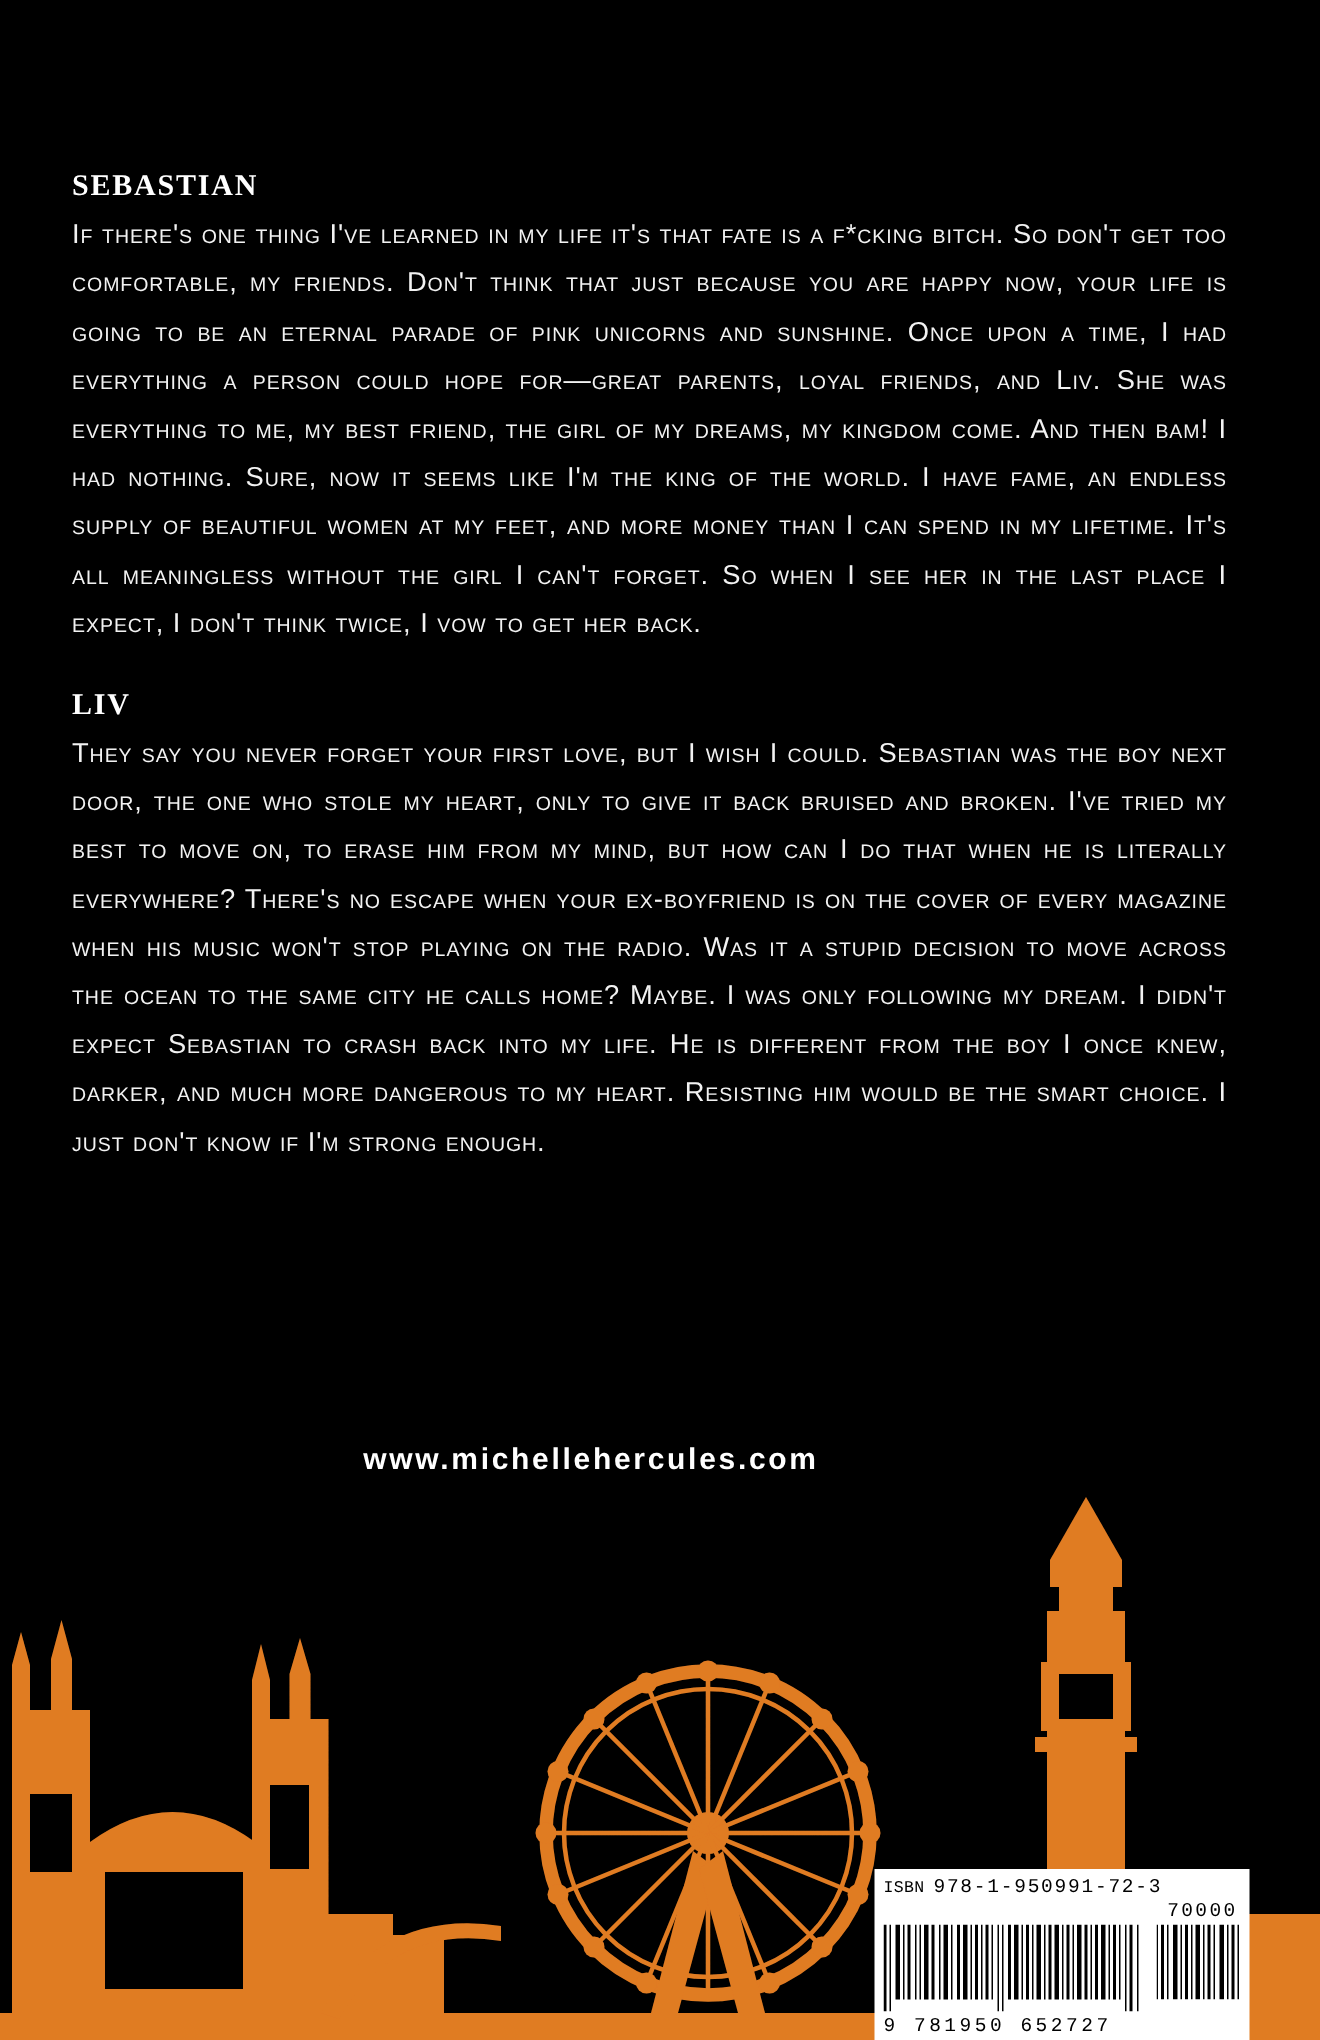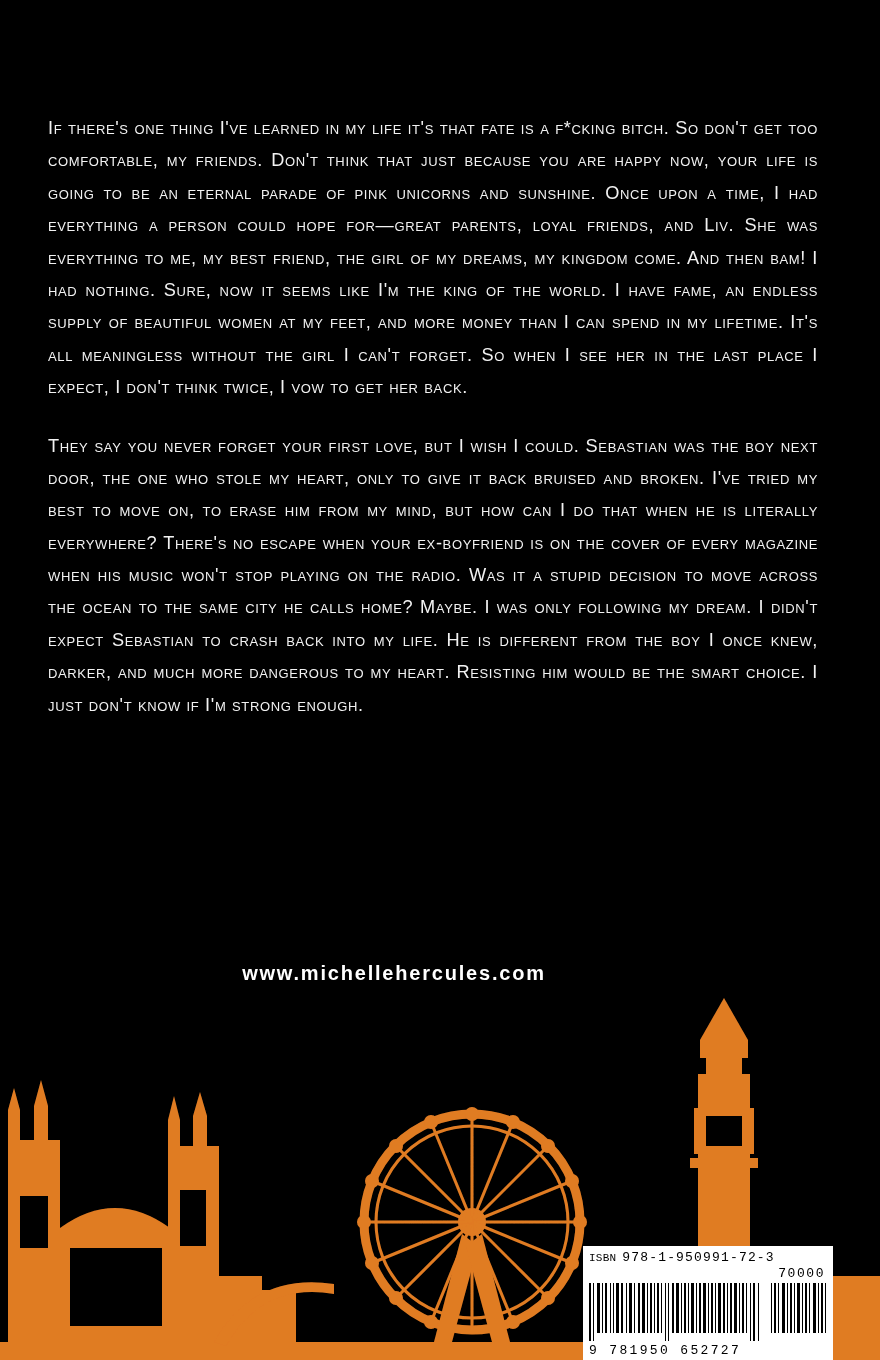--- a/index.html
+++ b/index.html
@@ -139,24 +139,26 @@
   }
 </style>
 </head>
 <body>
 
 <div class="page">
 
   <div class="blurb">
 
     <div class="section">
+      <h2 class="section-title">SEBASTIAN</h2>
       <p class="section-body">If there's one thing I've learned in my life it's that fate is a f*cking bitch. So don't get too comfortable, my friends. Don't think that just because you are happy now, your life is going to be an eternal parade of pink unicorns and sunshine. Once upon a time, I had everything a person could hope for—great parents, loyal friends, and Liv. She was everything to me, my best friend, the girl of my dreams, my kingdom come. And then bam! I had nothing. Sure, now it seems like I'm the king of the world. I have fame, an endless supply of beautiful women at my feet, and more money than I can spend in my lifetime. It's all meaningless without the girl I can't forget. So when I see her in the last place I expect, I don't think twice, I vow to get her back.</p>
     </div>
 
     <div class="section">
+      <h2 class="section-title">LIV</h2>
       <p class="section-body">They say you never forget your first love, but I wish I could. Sebastian was the boy next door, the one who stole my heart, only to give it back bruised and broken. I've tried my best to move on, to erase him from my mind, but how can I do that when he is literally everywhere? There's no escape when your ex-boyfriend is on the cover of every magazine when his music won't stop playing on the radio. Was it a stupid decision to move across the ocean to the same city he calls home? Maybe. I was only following my dream. I didn't expect Sebastian to crash back into my life. He is different from the boy I once knew, darker, and much more dangerous to my heart. Resisting him would be the smart choice. I just don't know if I'm strong enough.</p>
     </div>
 
   </div>
 
   <div class="website">www.michellehercules.com</div>
 
   <svg class="skyline" viewBox="0 0 880 370" preserveAspectRatio="none" xmlns="http://www.w3.org/2000/svg">
     <defs>
       <filter id="grain" x="0" y="0" width="100%" height="100%">

